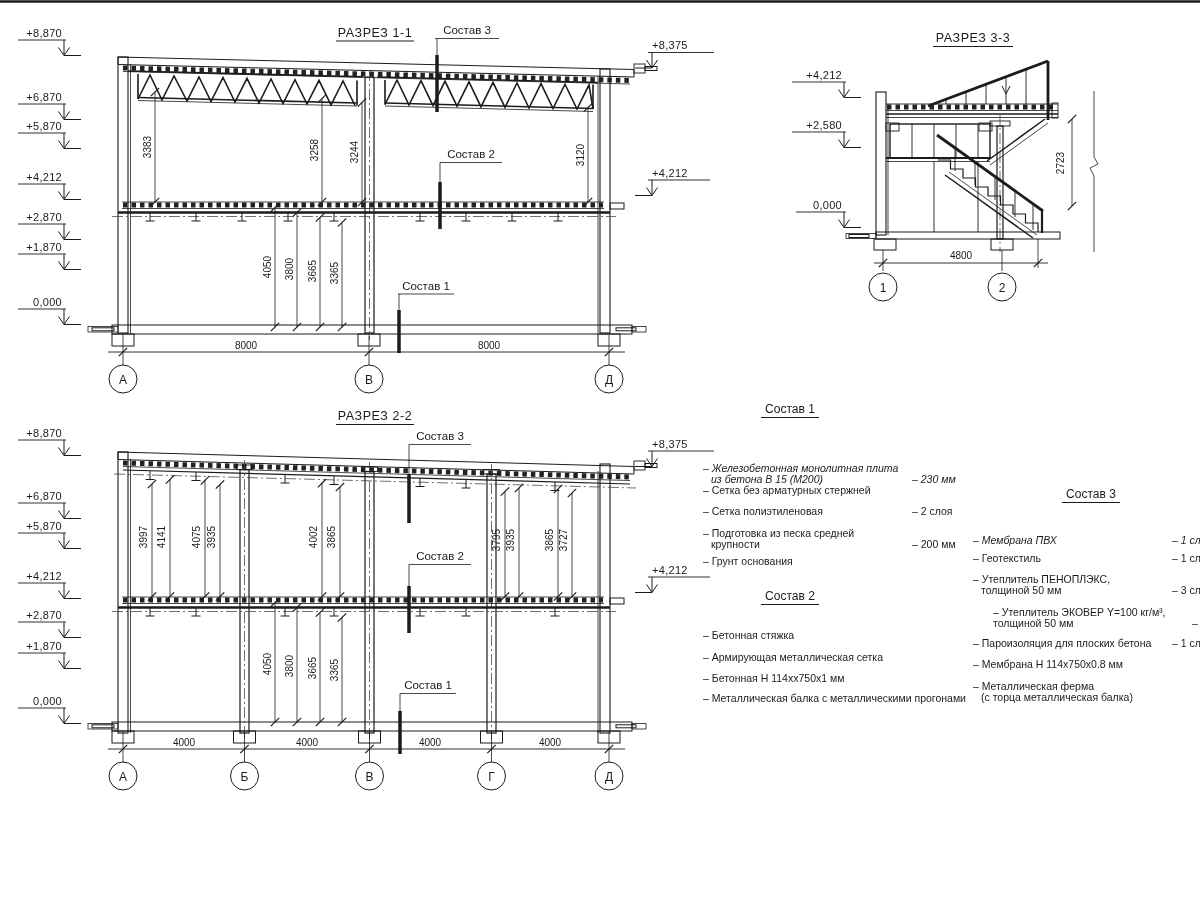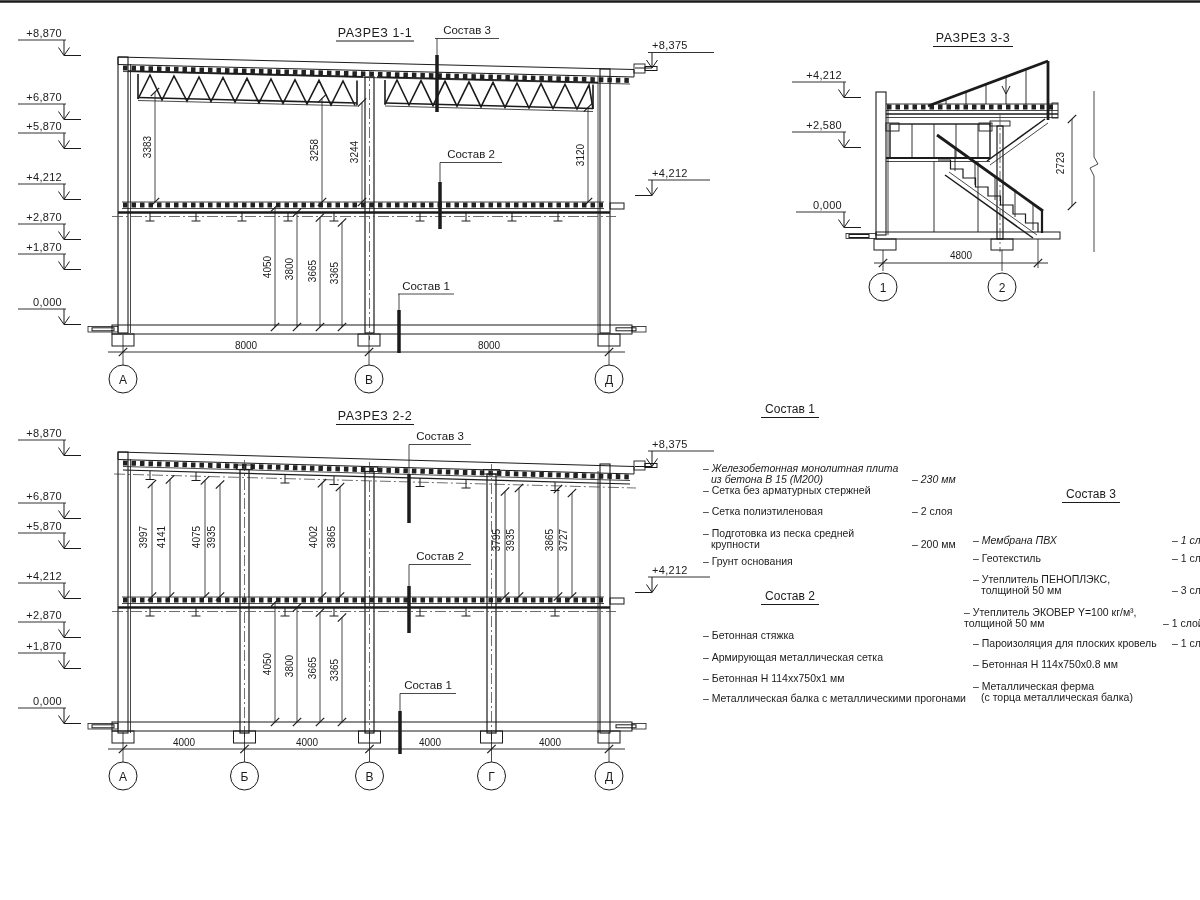--- a/index.html
+++ b/index.html
@@ -651,31 +651,31 @@
   </div>
   <div class="row" style="top:64px;">
     <div>– Геотекстиль</div>
     <span class="val vtop">– 1 слой</span>
   </div>
   <div class="row" style="top:85px;">
     <div>– Утеплитель ПЕНОПЛЭКС,</div>
     <div class="t2">толщиной 50 мм</div>
     <span class="val vmid">– 3 слоя</span>
   </div>
-  <div class="row outdent" style="top:118px;">
+  <div class="row outdent" style="top:118px;margin-left:29px;">
     <div>– Утеплитель ЭКОВЕР Y=100 кг/м³,</div>
     <div>толщиной 50 мм</div>
     <span class="val vmid">– 1 слой</span>
   </div>
   <div class="row" style="top:149px;">
-    <div>– Пароизоляция для плоских кровель</div>
+    <div>– Пароизоляция для плоских бетона</div>
     <span class="val vtop">– 1 слой</span>
   </div>
   <div class="row" style="top:170px;">
-    <div>– Бетонная Н 114х750х0.8 мм</div>
+    <div>– Мембрана Н 114х750х0.8 мм</div>
   </div>
   <div class="row" style="top:192px;">
     <div>– Металлическая ферма</div>
     <div class="t2">(с торца металлическая балка)</div>
   </div>
 </div>
 
 </div>
 
 </body></html>

